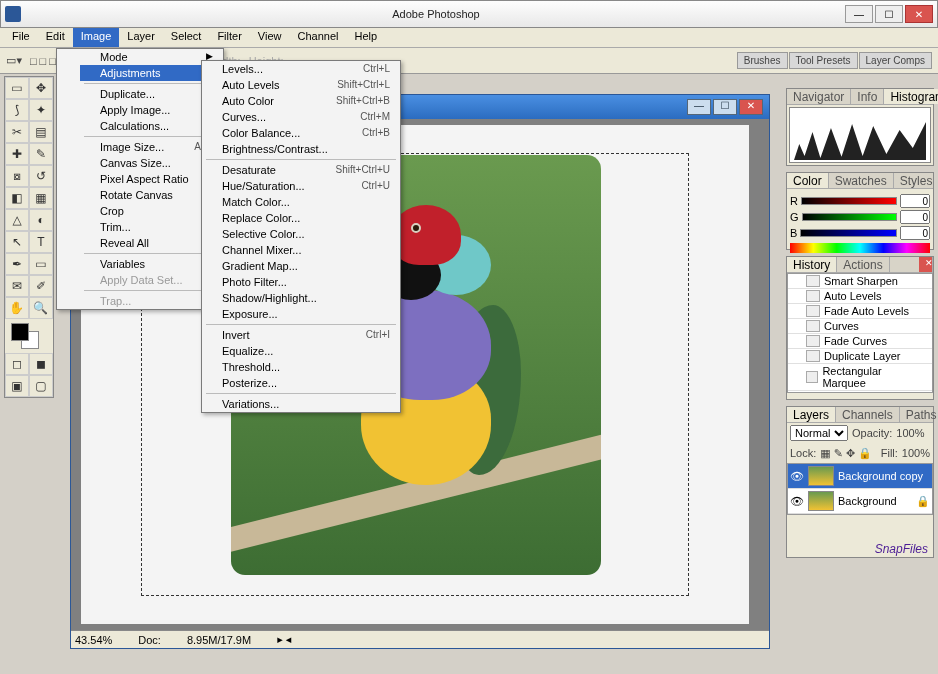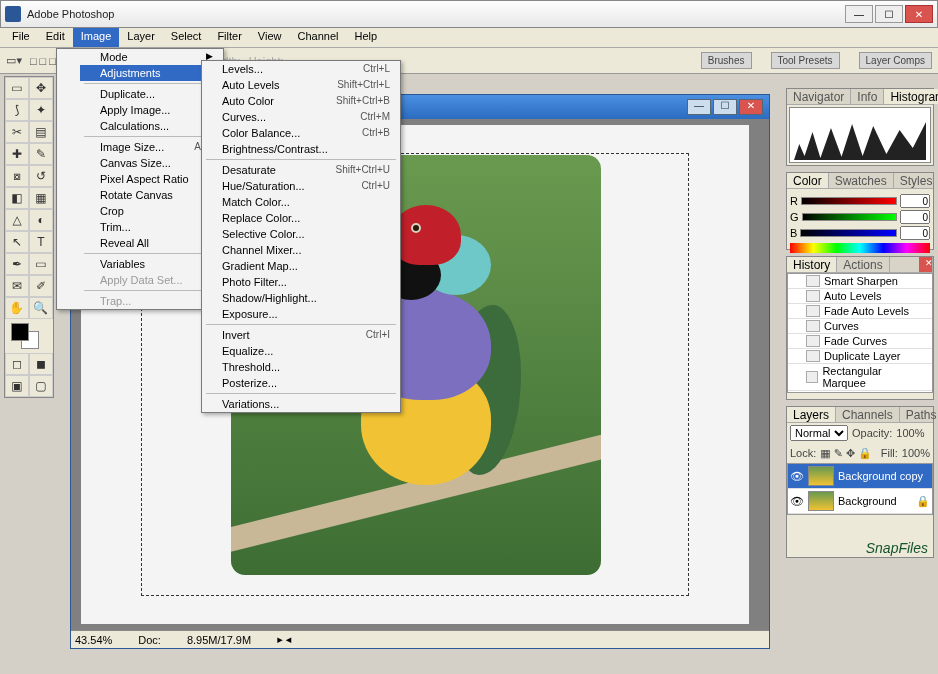--- a/index.html
+++ b/index.html
@@ -1,34 +1,34 @@
 <!DOCTYPE html>
 <html><head>
 <meta charset="utf-8">
 <style>
 * { box-sizing: border-box; margin: 0; padding: 0; font-family: "Segoe UI", Tahoma, sans-serif; font-size: 11px; }
 body { background: #d4d0c8; width: 938px; height: 674px; overflow: hidden; position: relative; }
 
 
 .titlebar { height: 28px; background: linear-gradient(#fdfdfd,#e8e8e8); border: 1px solid #888; display:flex; align-items:center; padding:0 4px; }
 .titlebar .icon { width:16px; height:16px; background:#2b5797; margin-right:6px; border-radius:2px; }
-.titlebar .title { flex:1; text-align:left; color:#222; }
+.titlebar .title { flex:1; text-align:center; color:#222; }
 .winbtns { display:flex; gap:2px; }
 .winbtns div { width:28px; height:18px; border:1px solid #999; background:#eee; display:flex; align-items:center; justify-content:center; font-size:10px; cursor:default;}
 .winbtns .close { background:#d9544f; color:#fff; border-color:#a33; }
 
 
 .menubar { height:20px; background:#ece9d8; border-bottom:1px solid #aaa; display:flex; padding:0 4px; }
 .menubar span { padding:2px 8px; cursor:default; }
 .menubar span.open { background:#316ac5; color:#fff; }
 
 
 .opts { height:26px; background:#ece9d8; border-bottom:1px solid #999; display:flex; align-items:center; padding:0 6px; gap:8px; color:#444; }
 .opts select { font-size:11px; height:18px; }
-.opts .rtabs { margin-left:auto; display:flex; gap:19px; }
+.opts .rtabs { margin-left:auto; display:flex; gap:1px; }
 .opts .rtabs div { background:#d8d8d8; border:1px solid #999; padding:2px 6px; font-size:10px; }
 
 
 .toolbox { position:absolute; left:4px; top:76px; width:50px; background:#ece9d8; border:1px solid #888; }
 .toolbox .row { display:flex; }
 .toolbox .cell { width:24px; height:22px; border:1px solid #ccc; margin:0; display:flex; align-items:center; justify-content:center; font-size:12px; color:#333; background:#ece9d8;}
 .toolbox .swatch { height:34px; position:relative; }
 .toolbox .fg { position:absolute; left:6px; top:4px; width:18px; height:18px; background:#000; border:1px solid #888; }
 .toolbox .bg { position:absolute; left:16px; top:12px; width:18px; height:18px; background:#fff; border:1px solid #888; }
 
@@ -470,13 +470,13 @@
       </div>
       <div class="lrow">
         <span class="eye">👁</span>
         <div class="thumb"></div>
         <span>Background</span> 
         <span style="margin-left:auto">🔒</span>
       </div>
     </div>
 </div>
 
-<div style="position:absolute; right:10px; bottom:118px; color:#14532d; font-style:italic; font-size:14px;">SnapFiles</div>
+<div style="position:absolute; right:10px; bottom:118px; color:#4c1d95; font-style:italic; font-size:12px;">SnapFiles</div>
 
 </body></html>

